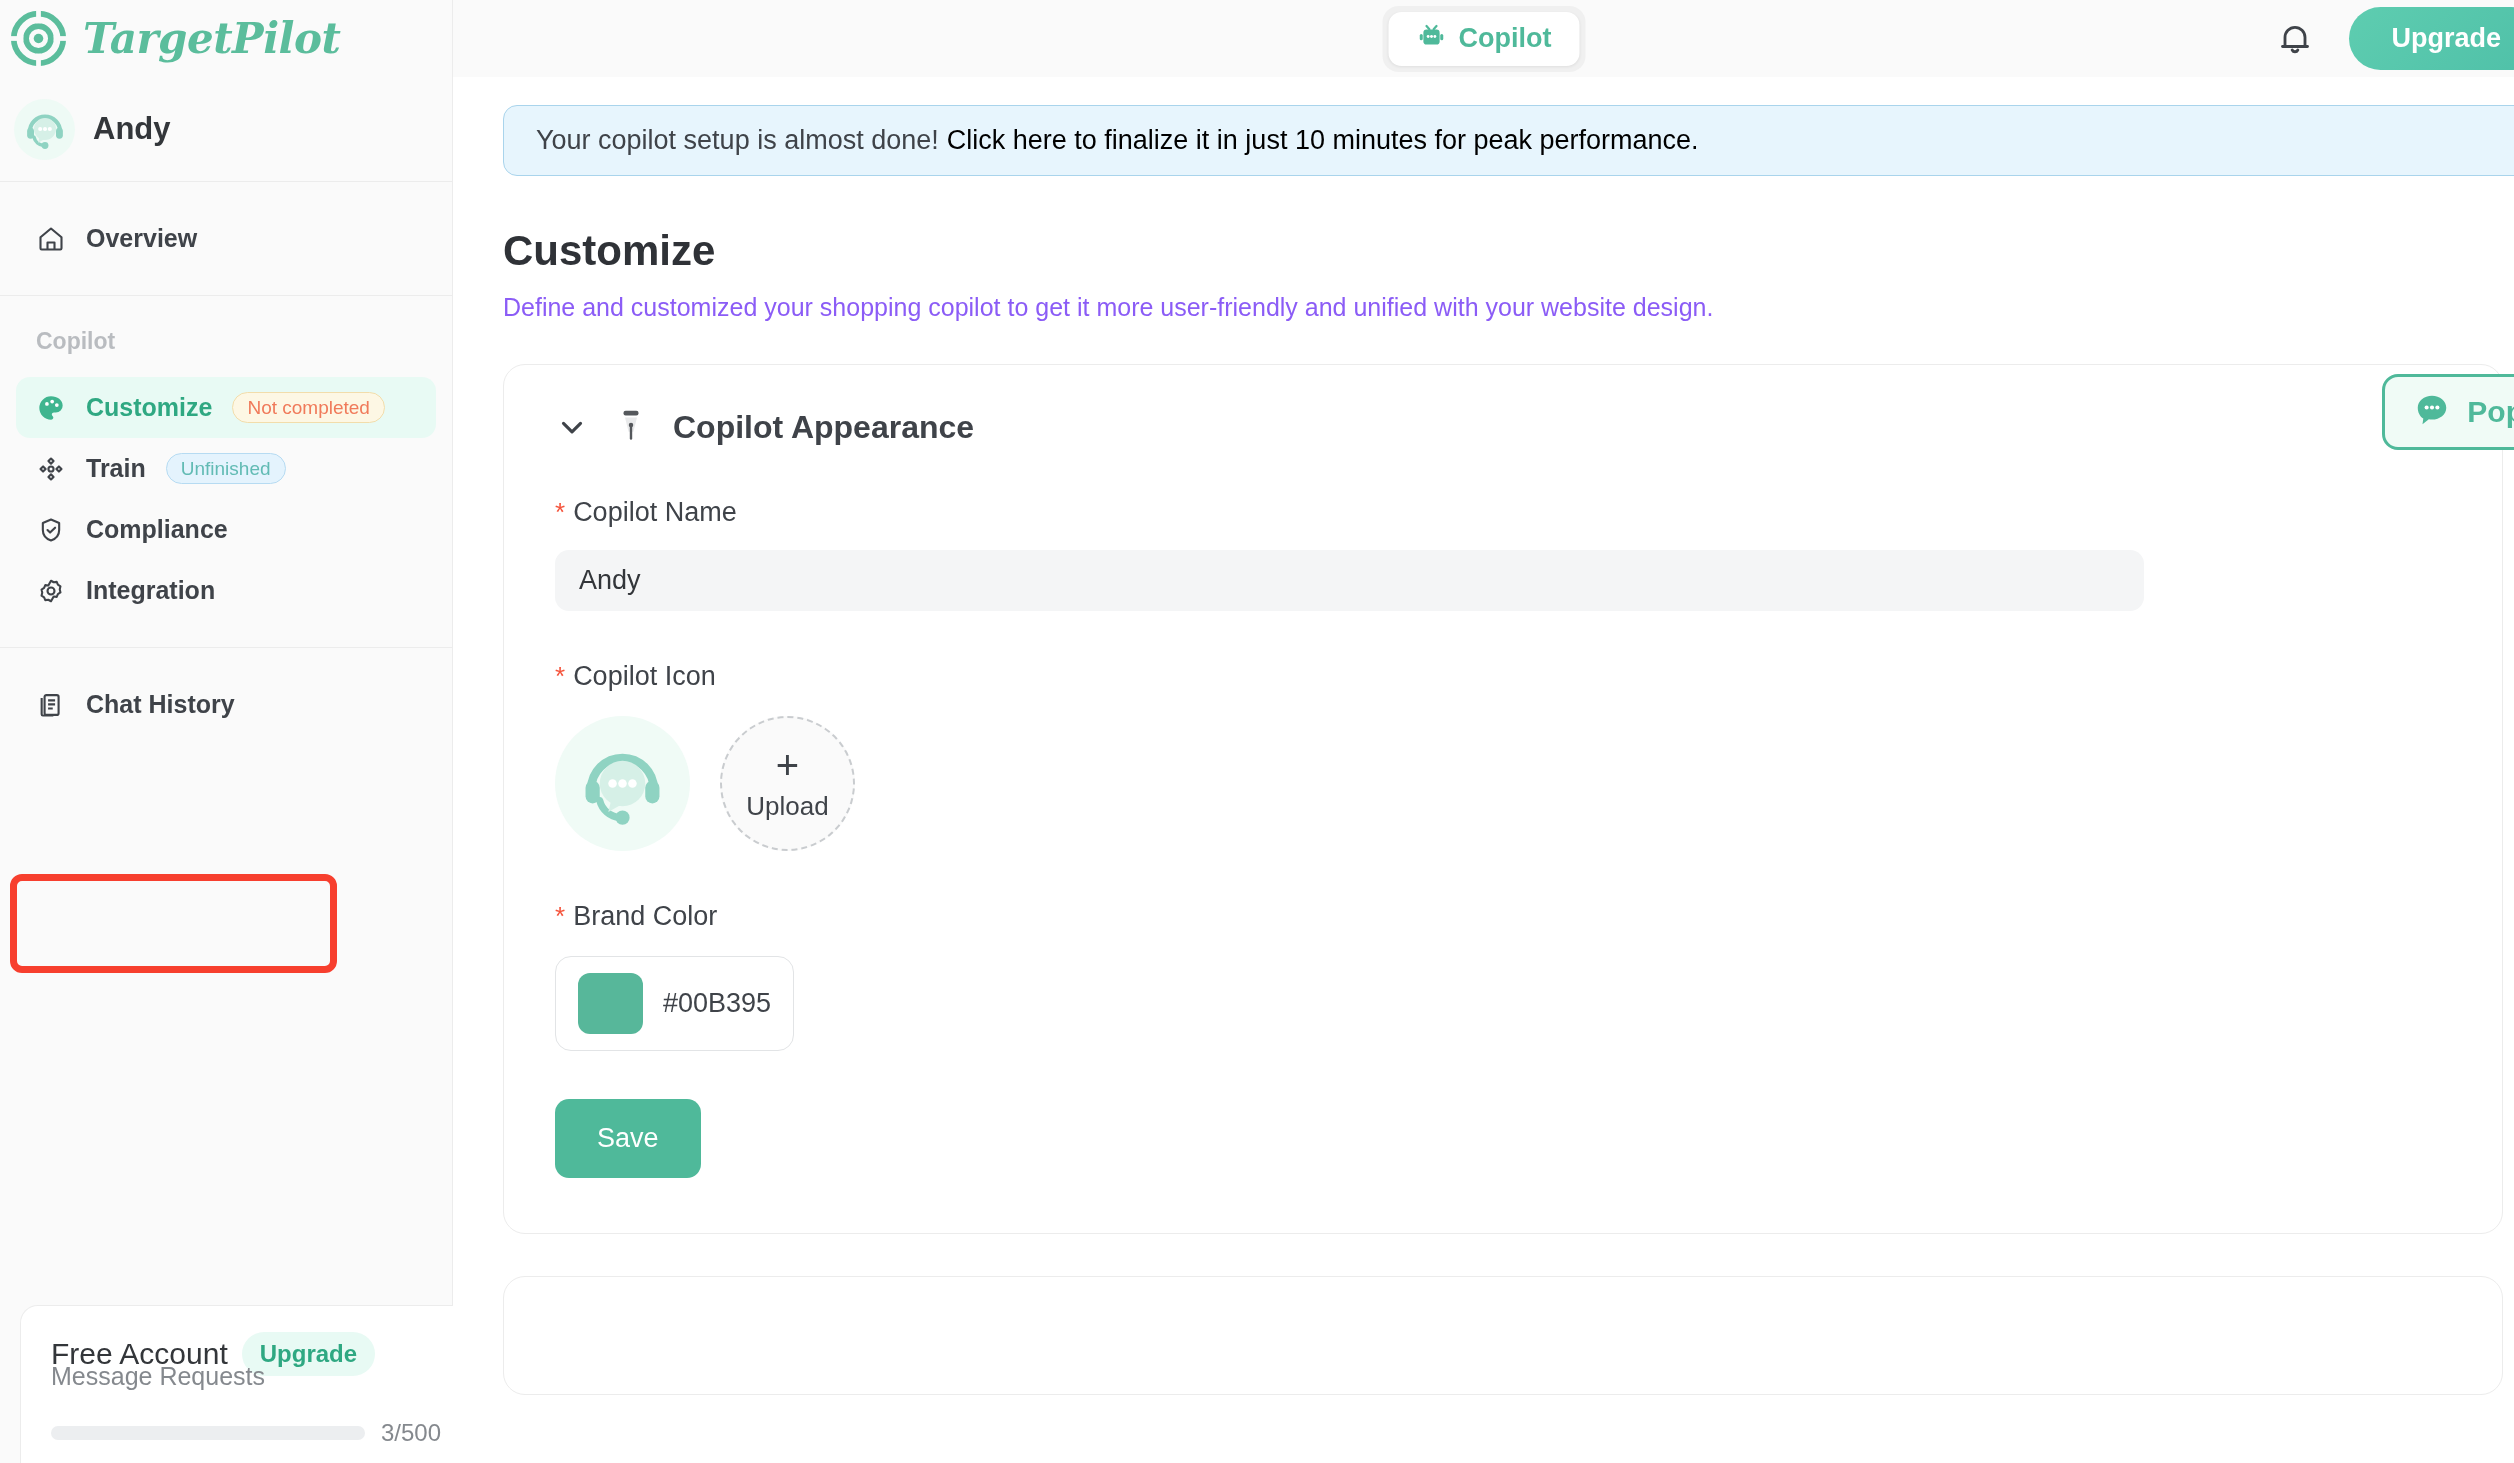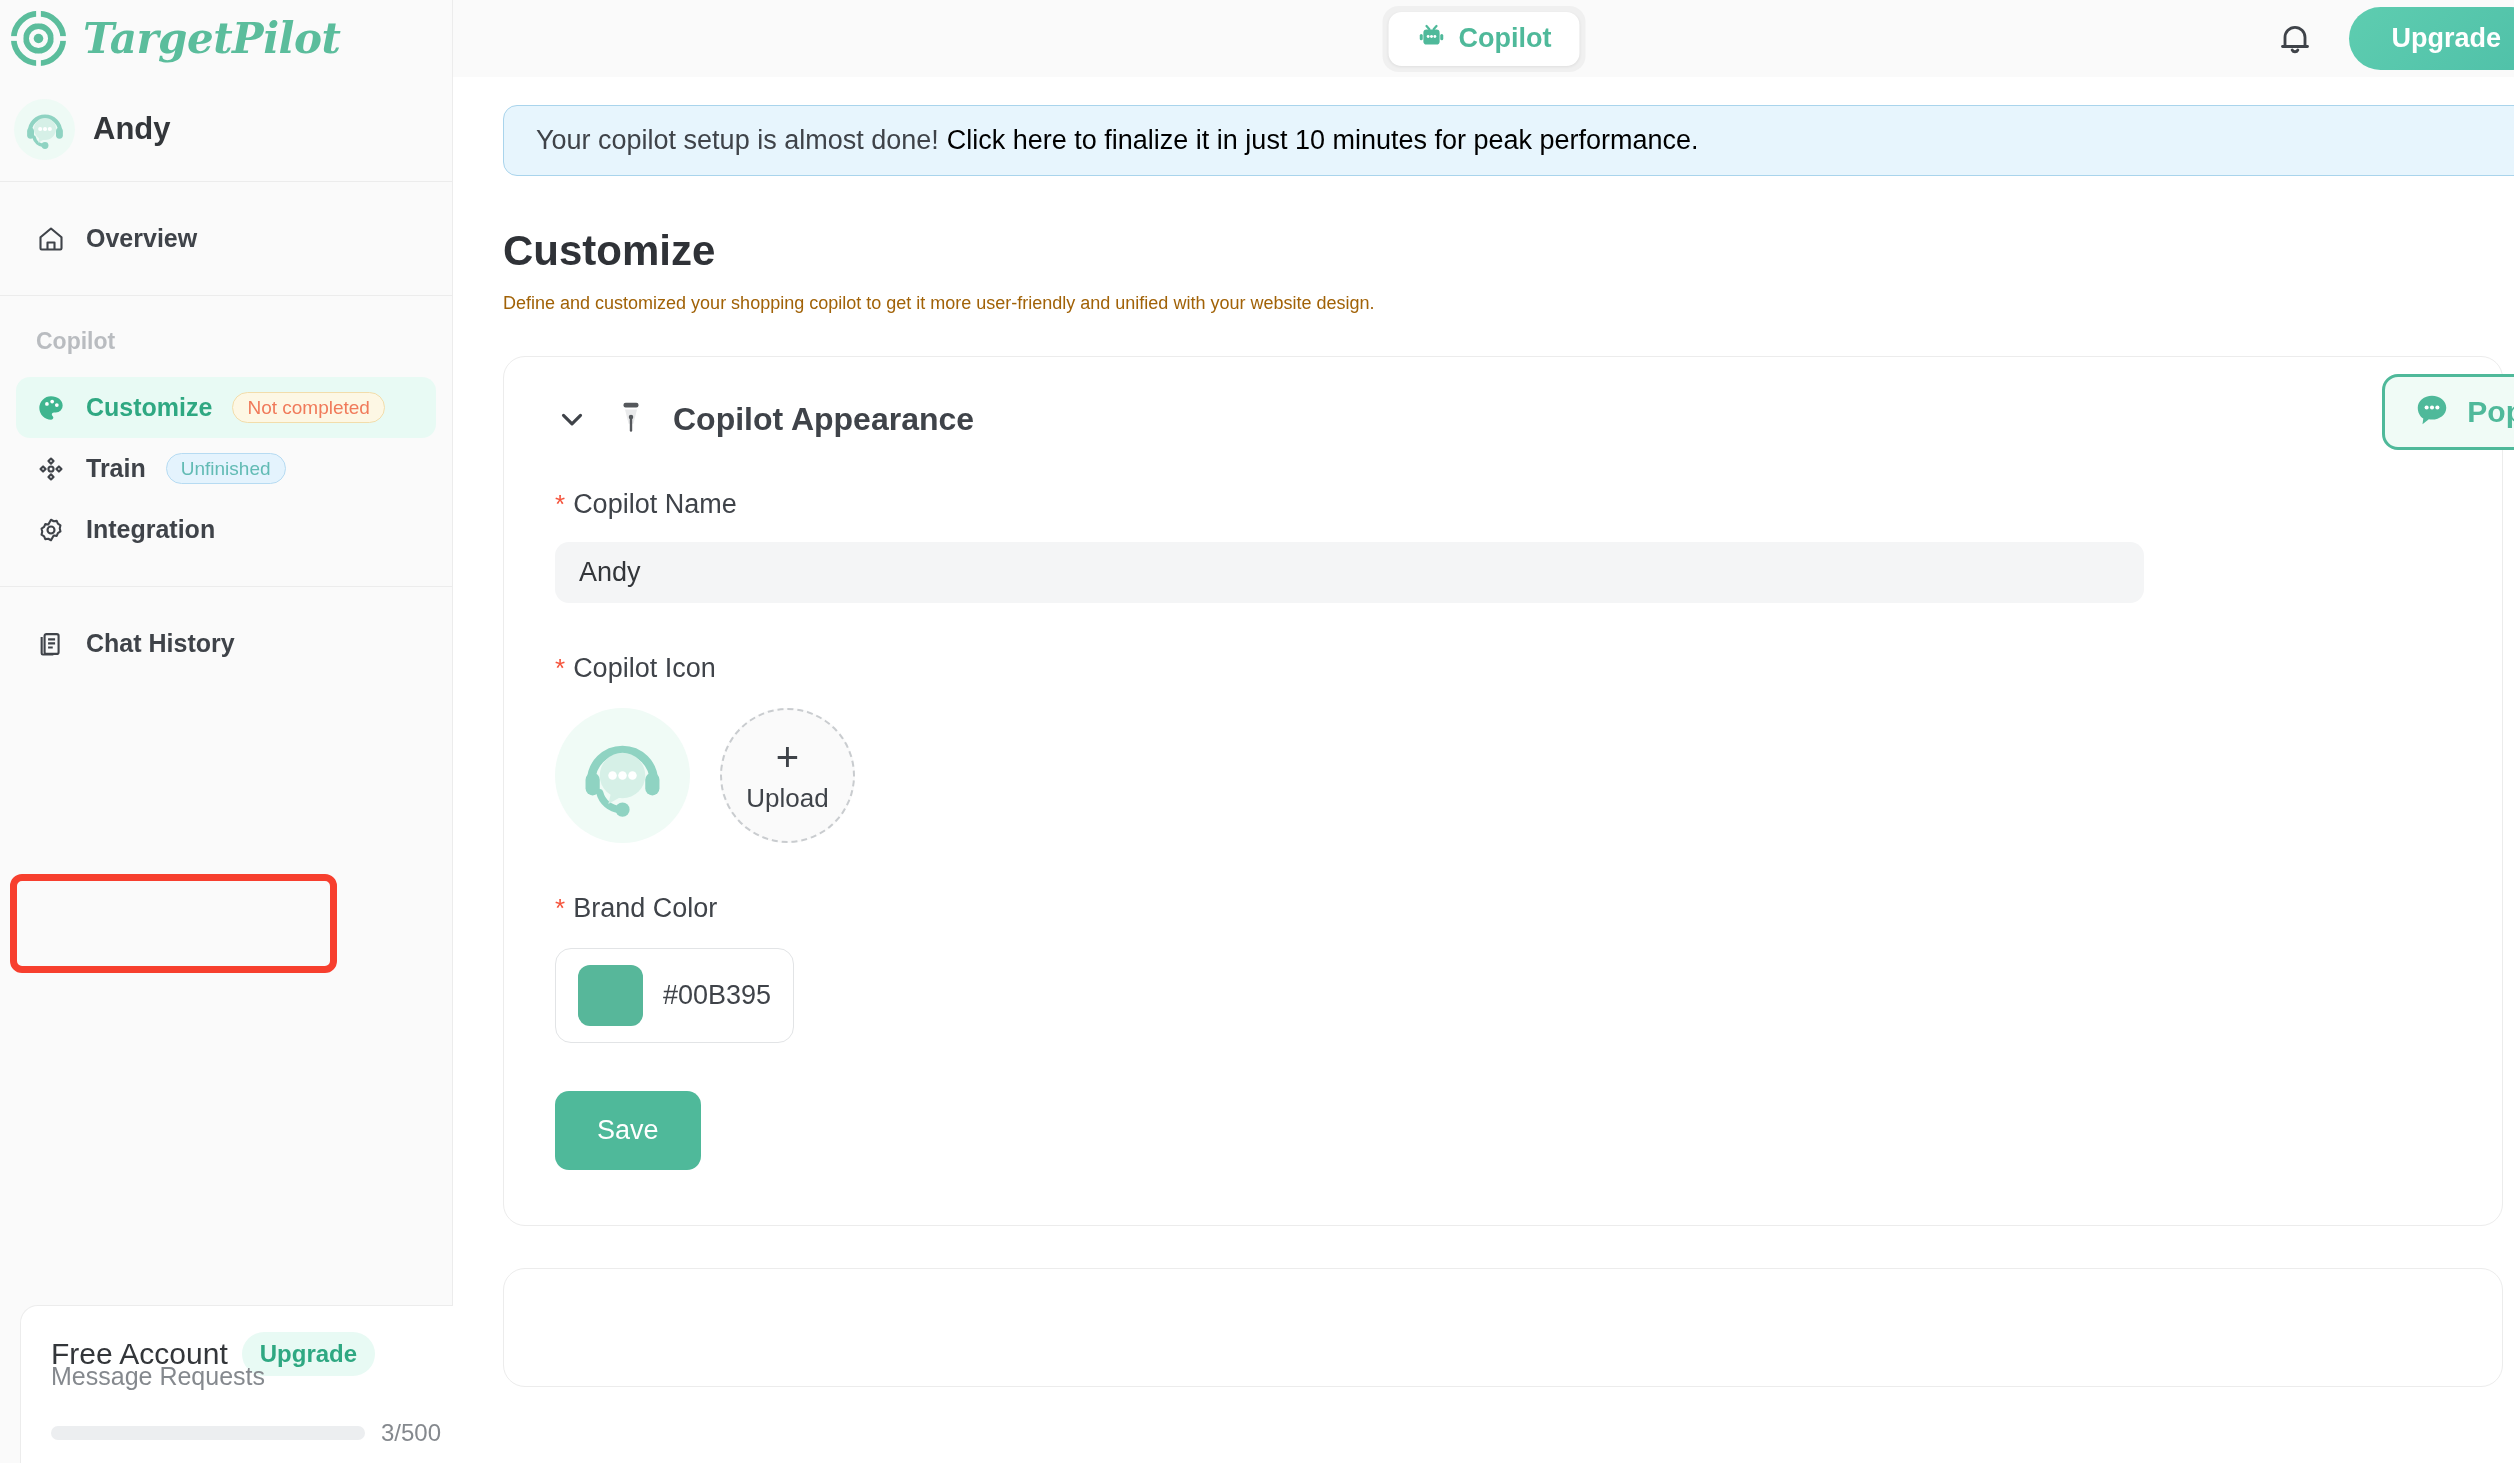--- a/index.html
+++ b/index.html
@@ -134,21 +134,21 @@
   .banner {
     margin: 28px 0 0 50px;
     background: #e7f5fd; border: 1px solid #a9d4ec;
     border-radius: 14px;
     height: 71px; display: flex; align-items: center;
     padding: 0 32px; font-size: 27px; color: #3f4349;
     width: calc(100% + 20px);
   }
   .banner a { color: #000000; text-decoration: none; margin-left: 8px; }
   .page-title { margin: 51px 0 0 50px; font-size: 42px; font-weight: 700; color: #2f3237; }
-  .page-sub { margin: 18px 0 0 50px; font-size: 18px; color: #a16207; }
+  .page-sub { margin: 18px 0 0 50px; font-size: 25px; color: #8b5cf6; }
 
   .card {
     margin: 42px 0 0 50px;
     background: #fff; border: 1px solid #ececec;
     border-radius: 22px;
     width: 2000px;
     padding: 42px 51px 55px 51px;
     position: relative;
   }
   .card-head { display: flex; align-items: center; gap: 24px; }
@@ -291,20 +291,29 @@
             <path d="M12 16.6l2.2 2.2L12 21l-2.2-2.2z"></path>
             <path d="M5.2 9.8L7.4 12l-2.2 2.2L3 12z"></path>
             <path d="M18.8 9.8L21 12l-2.2 2.2L16.6 12z"></path>
             <circle cx="12" cy="12" r="2.2"></circle>
           </svg>
         </span>
         <span class="nav-label">Train</span>
         <span class="badge badge-info">Unfinished</span>
       </div>
 
+      <div class="nav-item">
+        <span class="nav-icon">
+          <svg viewBox="0 0 24 24" width="28" height="28" fill="none" stroke="#3f4349" stroke-width="1.8" stroke-linecap="round" stroke-linejoin="round">
+            <path d="M12 3l7 3v6c0 4.2-2.9 7.6-7 9-4.1-1.4-7-4.8-7-9V6z"></path>
+            <path d="M9 12l2.2 2.2L15.5 10"></path>
+          </svg>
+        </span>
+        <span class="nav-label">Compliance</span>
+      </div>
 
       <div class="nav-item">
         <span class="nav-icon">
           <svg viewBox="0 0 24 24" width="28" height="28" fill="none" stroke="#3f4349" stroke-width="1.8" stroke-linejoin="round">
             <path d="M12 3.2l2.3 1.3 2.6-.3 1 2.4 2.2 1.4-.6 2.6.6 2.6-2.2 1.4-1 2.4-2.6-.3L12 20.8l-2.3-1.3-2.6.3-1-2.4L3.9 16l.6-2.6L3.9 10.8l2.2-1.4 1-2.4 2.6.3z"></path>
             <circle cx="12" cy="12" r="3"></circle>
           </svg>
         </span>
         <span class="nav-label">Integration</span>
       </div>

